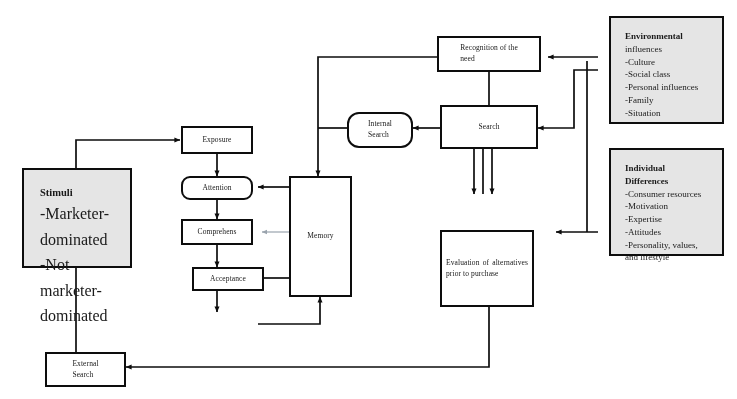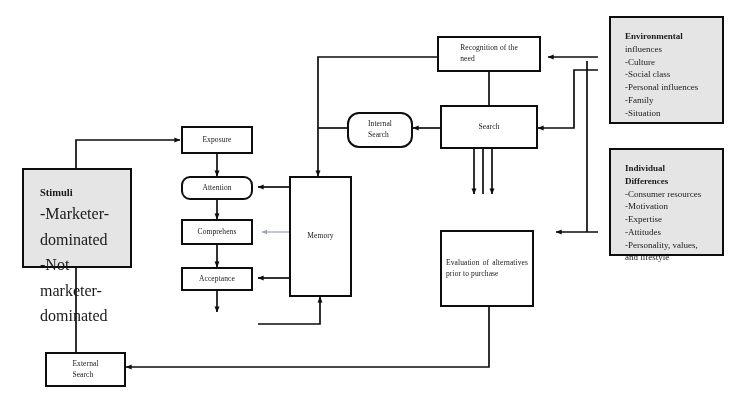--- a/index.html
+++ b/index.html
@@ -174,21 +174,21 @@
   </div>
 
   <div class="node" style="left:181px; top:176px; width:72px; height:24px;border-radius:9px;">
     <span class="lbl">Attention</span>
   </div>
 
   <div class="node" style="left:181px; top:219px; width:72px; height:26px;">
     <span class="lbl">Comprehens</span>
   </div>
 
-  <div class="node" style="left:181px; top:267px; width:72px; height:24px;text-align:right;">
+  <div class="node" style="left:192px; top:267px; width:72px; height:24px;text-align:right;">
     <span class="lbl">Acceptance</span>
   </div>
 
 
   <div class="node" style="left:289px; top:176px; width:63px; height:121px;">
     <span class="lbl">Memory</span>
   </div>
 
   <div class="node lead-left" style="left:437px; top:36px; width:104px; height:36px;">
     <span class="lbl">Recognition of the

